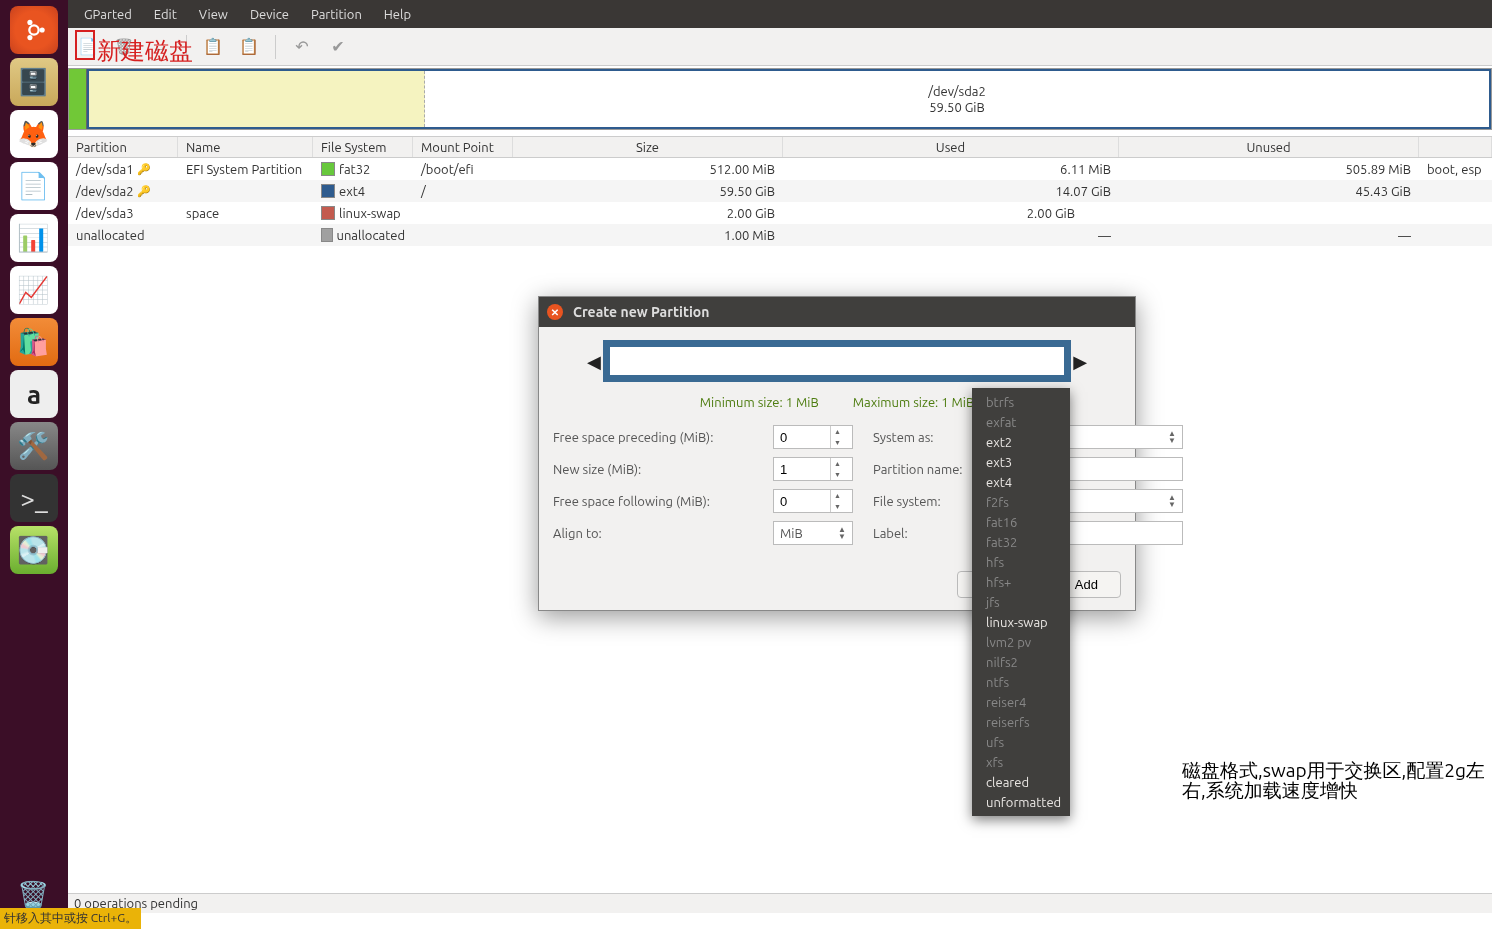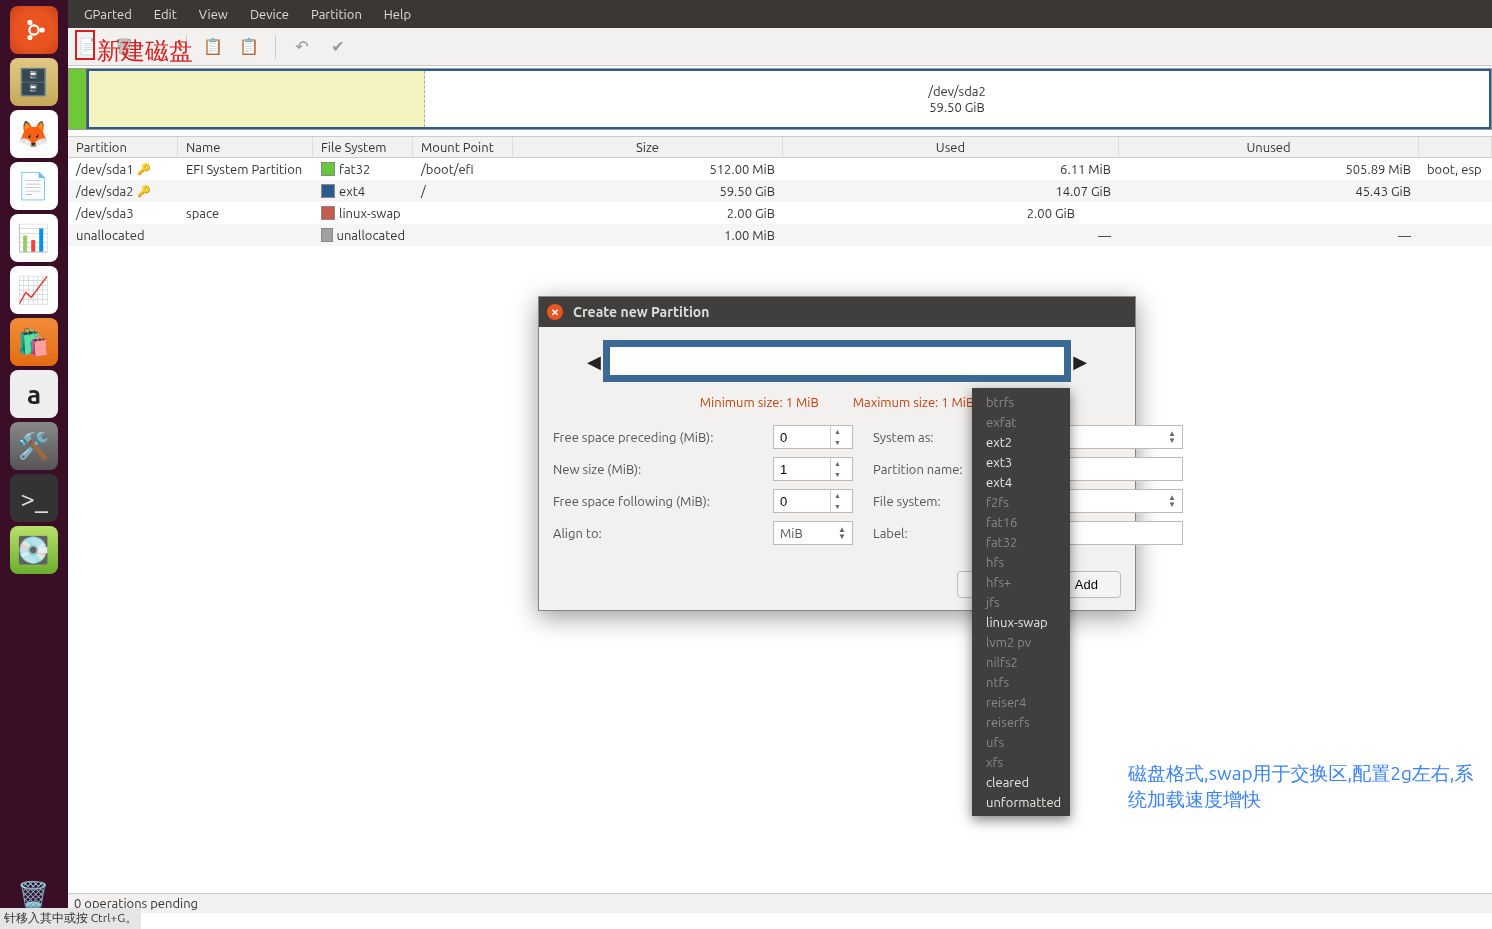--- a/index.html
+++ b/index.html
@@ -53,37 +53,37 @@
 .td.unused { width: 300px; text-align: right; }
 .td.flags { flex: 1; }
 .fs-swatch { display: inline-block; width: 14px; height: 14px; border: 1px solid #888; }
 .key-icon { color: #aaa; font-size: 11px; }
 .dialog { position: absolute; left: 538px; top: 296px; width: 598px; background: #f2f1f0; border: 1px solid #888; box-shadow: 0 6px 24px rgba(0,0,0,0.4); }
 .dialog-title { height: 30px; background: #403f3d; color: #ddd; display: flex; align-items: center; padding-left: 8px; gap: 10px; font-size: 14px; font-weight: 600; }
 .dialog-close { width: 16px; height: 16px; border-radius: 50%; background: #e95420; color: #fff; display: flex; align-items: center; justify-content: center; font-size: 10px; cursor: pointer; }
 .dialog-slider { margin: 10px 46px 6px; height: 48px; display: flex; align-items: center; }
 .slider-arrow { font-size: 18px; color: #222; padding: 0 2px; cursor: pointer; }
 .slider-track { flex: 1; height: 42px; background: #fff; border: 7px solid #3a6a93; }
-.dialog-minmax { display: flex; justify-content: center; gap: 34px; font-size: 13px; color: #c2410c; padding: 4px 0 10px; }
+.dialog-minmax { display: flex; justify-content: center; gap: 34px; font-size: 13px; color: #4d7c0f; padding: 4px 0 10px; }
 .dialog-form { display: grid; grid-template-columns: 200px 80px 160px 130px; gap: 8px 20px; padding: 6px 14px 18px; align-items: center; font-size: 13px; color: #555; }
 .spin-input { display: flex; align-items: center; border: 1px solid #bbb; background: #fff; height: 24px; }
 .spin-input input { border: none; width: 56px; padding: 2px 6px; font-size: 13px; outline: none; }
 .spin-input .spinners { width: 14px; display: flex; flex-direction: column; font-size: 7px; color: #666; border-left: 1px solid #ccc; }
 .spin-input .spinners span { height: 11px; text-align: center; cursor: pointer; line-height: 11px; }
 .combo { border: 1px solid #bbb; background: #fff; height: 24px; display: flex; align-items: center; padding: 0 6px; gap: 4px; }
 .combo-arrows { margin-left: auto; font-size: 8px; color: #666; display: flex; flex-direction: column; line-height: 7px; }
 .text-input { border: 1px solid #bbb; background: #fff; height: 24px; width: 130px; padding: 0 4px; }
 .dialog-buttons { display: flex; justify-content: flex-end; gap: 8px; padding: 8px 14px 12px; }
 .dialog-btn { padding: 5px 22px; border: 1px solid #bbb; background: #f5f4f2; border-radius: 4px; cursor: pointer; font-size: 13px; }
 .dropdown { position: absolute; left: 972px; top: 388px; width: 98px; background: #403f3d; box-shadow: 0 4px 12px rgba(0,0,0,0.5); padding: 4px 0; }
 .dropdown-item { padding: 3px 14px; color: #e9e6e3; font-size: 13px; cursor: pointer; white-space: nowrap; }
 .dropdown-item.disabled { color: #888; cursor: default; }
-.annotation { position: absolute; left: 1128px; top: 760px; color: #3b82f6; font-size: 19px; line-height: 26px; }
+.annotation { position: absolute; left: 1182px; top: 760px; color: #000000; font-size: 19px; line-height: 20px; }
 .statusbar { position: absolute; left: 68px; bottom: 16px; right: 0; height: 20px; background: #f2f1f0; border-top: 1px solid #ccc; padding: 2px 6px; font-size: 13px; color: #333; }
-.caption { position: absolute; left: 0; bottom: 0; font-size: 12px; color: #333; background: #e5e5e5; padding: 2px 4px; }
+.caption { position: absolute; left: 0; bottom: 0; font-size: 12px; color: #333; background: #eab308; padding: 2px 4px; }
 </style>
 </head>
 <body>
 
 <div class="launcher">
   <div class="launcher-item ubuntu">
       <svg width="28" height="28" viewBox="0 0 24 24">
         <circle cx="12" cy="12" r="4" fill="none" stroke="#fff" stroke-width="2"></circle>
         <circle cx="19" cy="12" r="2.2" fill="#fff"></circle>
         <circle cx="8.5" cy="5.5" r="2.2" fill="#fff"></circle>

